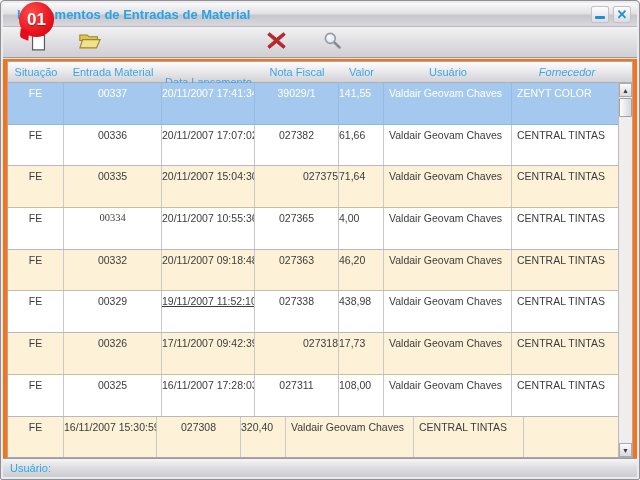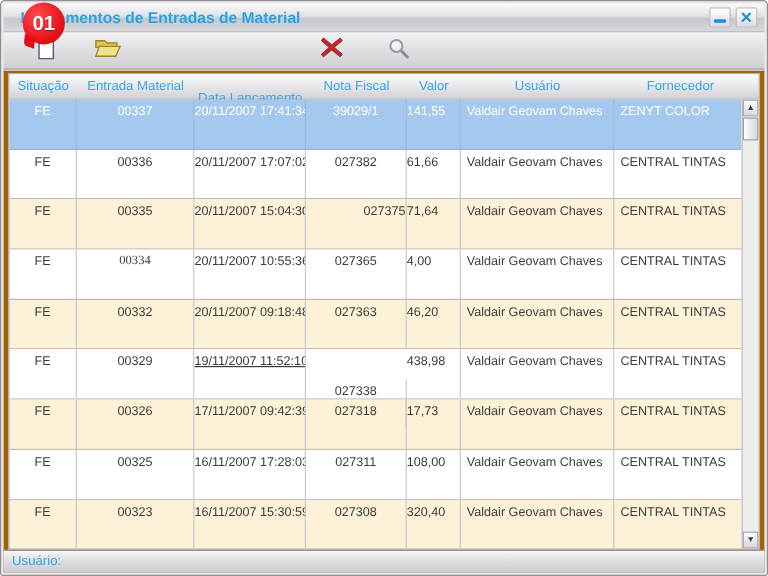--- a/index.html
+++ b/index.html
@@ -30,21 +30,21 @@
     background:#e30d17;transform:rotate(20deg) skew(14deg);border-radius:0 0 0 3px;z-index:-1;}
 
   
   .toolbar{position:absolute;left:2px;top:26px;right:2px;height:31px;
     background:linear-gradient(#f2f2f4 0%,#dcdce0 60%,#cfcfd4 100%);
     border-bottom:1px solid #9b9b9f;display:flex;align-items:center;}
   .tool-btn{width:28px;height:26px;display:flex;align-items:center;justify-content:center;cursor:default;}
   .tb-new{margin-left:21px;} .tb-open{margin-left:24px;} .tb-delete{margin-left:158px;} .tb-search{margin-left:28px;}
 
   
-  .content{position:absolute;left:2px;top:58px;right:2px;bottom:2px;background:#a16207;padding:2px 4px 0 4px;}
+  .content{position:absolute;left:2px;top:58px;right:2px;bottom:2px;background:#f97316;padding:2px 4px 0 4px;}
   .grid{position:relative;border:1px solid #a9a9ad;background:#fff;height:397px;}
   .grid-header{height:21px;display:flex;align-items:center;
     background:linear-gradient(#fcfcfd 0%,#e6e6e9 55%,#d2d2d7 100%);
     border-bottom:1px solid #aeaeb2;}
   .hcell{color:#3aa5e8;font-size:11px;white-space:nowrap;overflow:hidden;text-align:center;flex:none;}
 
   
   .grid-body{position:absolute;left:0;top:21px;right:14px;bottom:0;overflow:hidden;}
   .grid-row{display:flex;height:41.7px;border-bottom:1px solid #b9b9bc;background:#fff;}
   .grid-row.cream{background:#fdf1d8;border-bottom-color:#c7bda4;}
@@ -126,21 +126,21 @@
 
   <div class="content">
     <div class="grid">
       <div class="grid-header">
           <div class="hcell" style="width: 56px;">Situação</div>
           <div class="hcell" style="width: 98px;">Entrada Material</div>
           <div class="hcell" style="width: 93px; margin-top: 19px;">Data Lançamento</div>
           <div class="hcell" style="width: 84px;">Nota Fiscal</div>
           <div class="hcell" style="width: 45px;">Valor</div>
           <div class="hcell" style="width: 128px;">Usuário</div>
-          <div class="hcell" style="width: 110px;">Fornecedor</div>
+          <div class="hcell" style="width: 110px; font-style: italic;">Fornecedor</div>
         </div>
       <div class="grid-body">
           <div class="grid-row selected">
             <div class="cell c-center" style="width: 56px;">FE</div>
             <div class="cell c-center" style="width: 98px;">00337</div>
             <div class="cell c-center" style="width: 93px;">20/11/2007 17:41:34</div>
             <div class="cell c-center" style="width: 84px;">39029/1</div>
             <div class="cell c-right" style="width: 45px;">141,55</div>
             <div class="cell c-left" style="width: 128px;">Valdair Geovam Chaves</div>
             <div class="cell c-left" style="width: 110px;">ZENYT COLOR</div>
@@ -178,46 +178,45 @@
             <div class="cell c-center" style="width: 93px;">20/11/2007 09:18:48</div>
             <div class="cell c-center" style="width: 84px;">027363</div>
             <div class="cell c-right" style="width: 45px;">46,20</div>
             <div class="cell c-left" style="width: 128px;">Valdair Geovam Chaves</div>
             <div class="cell c-left" style="width: 110px;">CENTRAL TINTAS</div>
           </div>
           <div class="grid-row white">
             <div class="cell c-center" style="width: 56px;">FE</div>
             <div class="cell c-center" style="width: 98px;">00329</div>
             <div class="cell c-center" style="width: 93px; text-decoration: underline;">19/11/2007 11:52:10</div>
-            <div class="cell c-center" style="width: 84px; margin-top: 25px;">027338</div>
+            <div class="cell c-center" style="width: 84px;">027338</div>
             <div class="cell c-right" style="width: 45px;">438,98</div>
             <div class="cell c-left" style="width: 128px;">Valdair Geovam Chaves</div>
             <div class="cell c-left" style="width: 110px;">CENTRAL TINTAS</div>
           </div>
           <div class="grid-row cream">
             <div class="cell c-center" style="width: 56px;">FE</div>
             <div class="cell c-center" style="width: 98px;">00326</div>
             <div class="cell c-center" style="width: 93px;">17/11/2007 09:42:39</div>
-            <div class="cell c-center" style="width: 84px;">027318</div>
+            <div class="cell c-center" style="width: 84px; text-align: right;">027318</div>
             <div class="cell c-right" style="width: 45px;">17,73</div>
             <div class="cell c-left" style="width: 128px;">Valdair Geovam Chaves</div>
             <div class="cell c-left" style="width: 110px;">CENTRAL TINTAS</div>
           </div>
           <div class="grid-row white">
             <div class="cell c-center" style="width: 56px;">FE</div>
             <div class="cell c-center" style="width: 98px;">00325</div>
             <div class="cell c-center" style="width: 93px;">16/11/2007 17:28:03</div>
             <div class="cell c-center" style="width: 84px;">027311</div>
             <div class="cell c-right" style="width: 45px;">108,00</div>
             <div class="cell c-left" style="width: 128px;">Valdair Geovam Chaves</div>
             <div class="cell c-left" style="width: 110px;">CENTRAL TINTAS</div>
           </div>
           <div class="grid-row cream">
             <div class="cell c-center" style="width: 56px;">FE</div>
-            <div class="cell c-center" style="width: 98px;">00323</div>
             <div class="cell c-center" style="width: 93px;">16/11/2007 15:30:59</div>
             <div class="cell c-center" style="width: 84px;">027308</div>
             <div class="cell c-right" style="width: 45px;">320,40</div>
             <div class="cell c-left" style="width: 128px;">Valdair Geovam Chaves</div>
             <div class="cell c-left" style="width: 110px;">CENTRAL TINTAS</div>
           </div>
         </div>
       <div class="vscroll">
         <div class="sb-btn sb-up">
           <span>▲</span>

